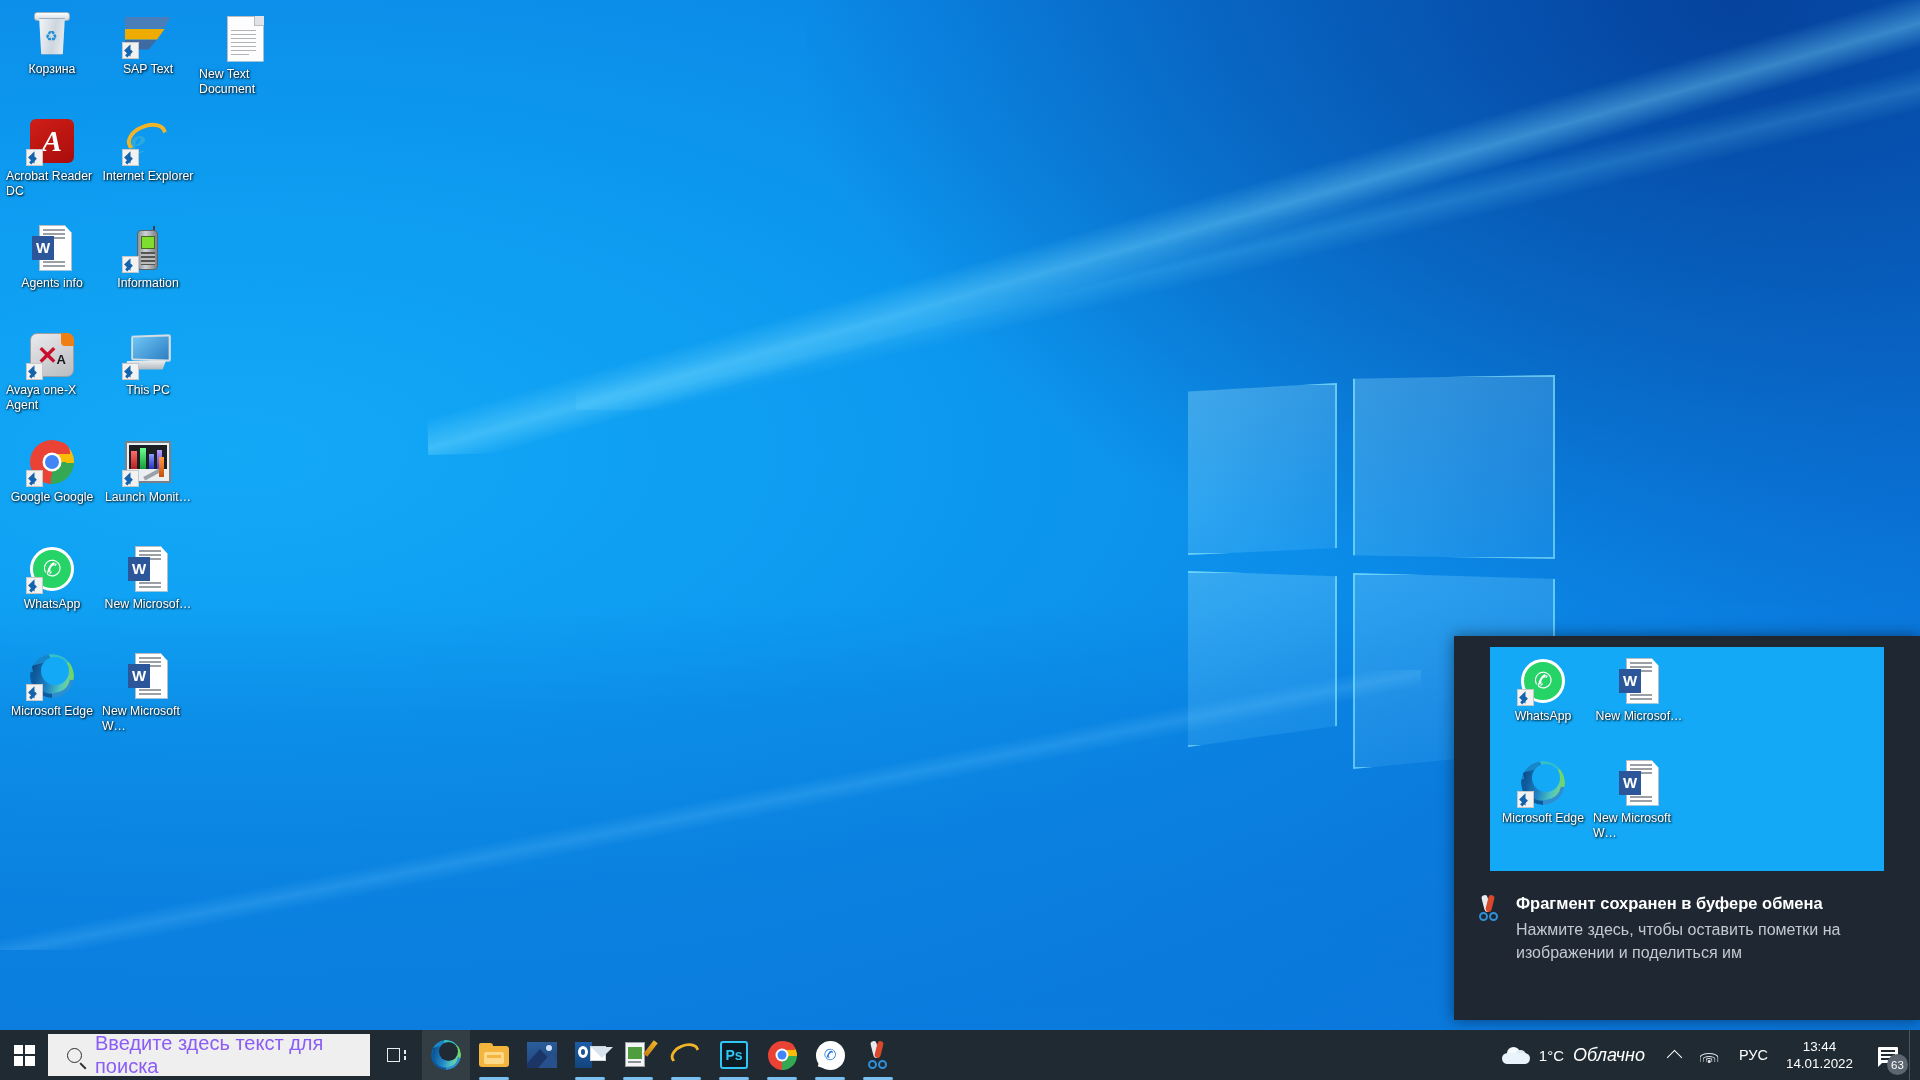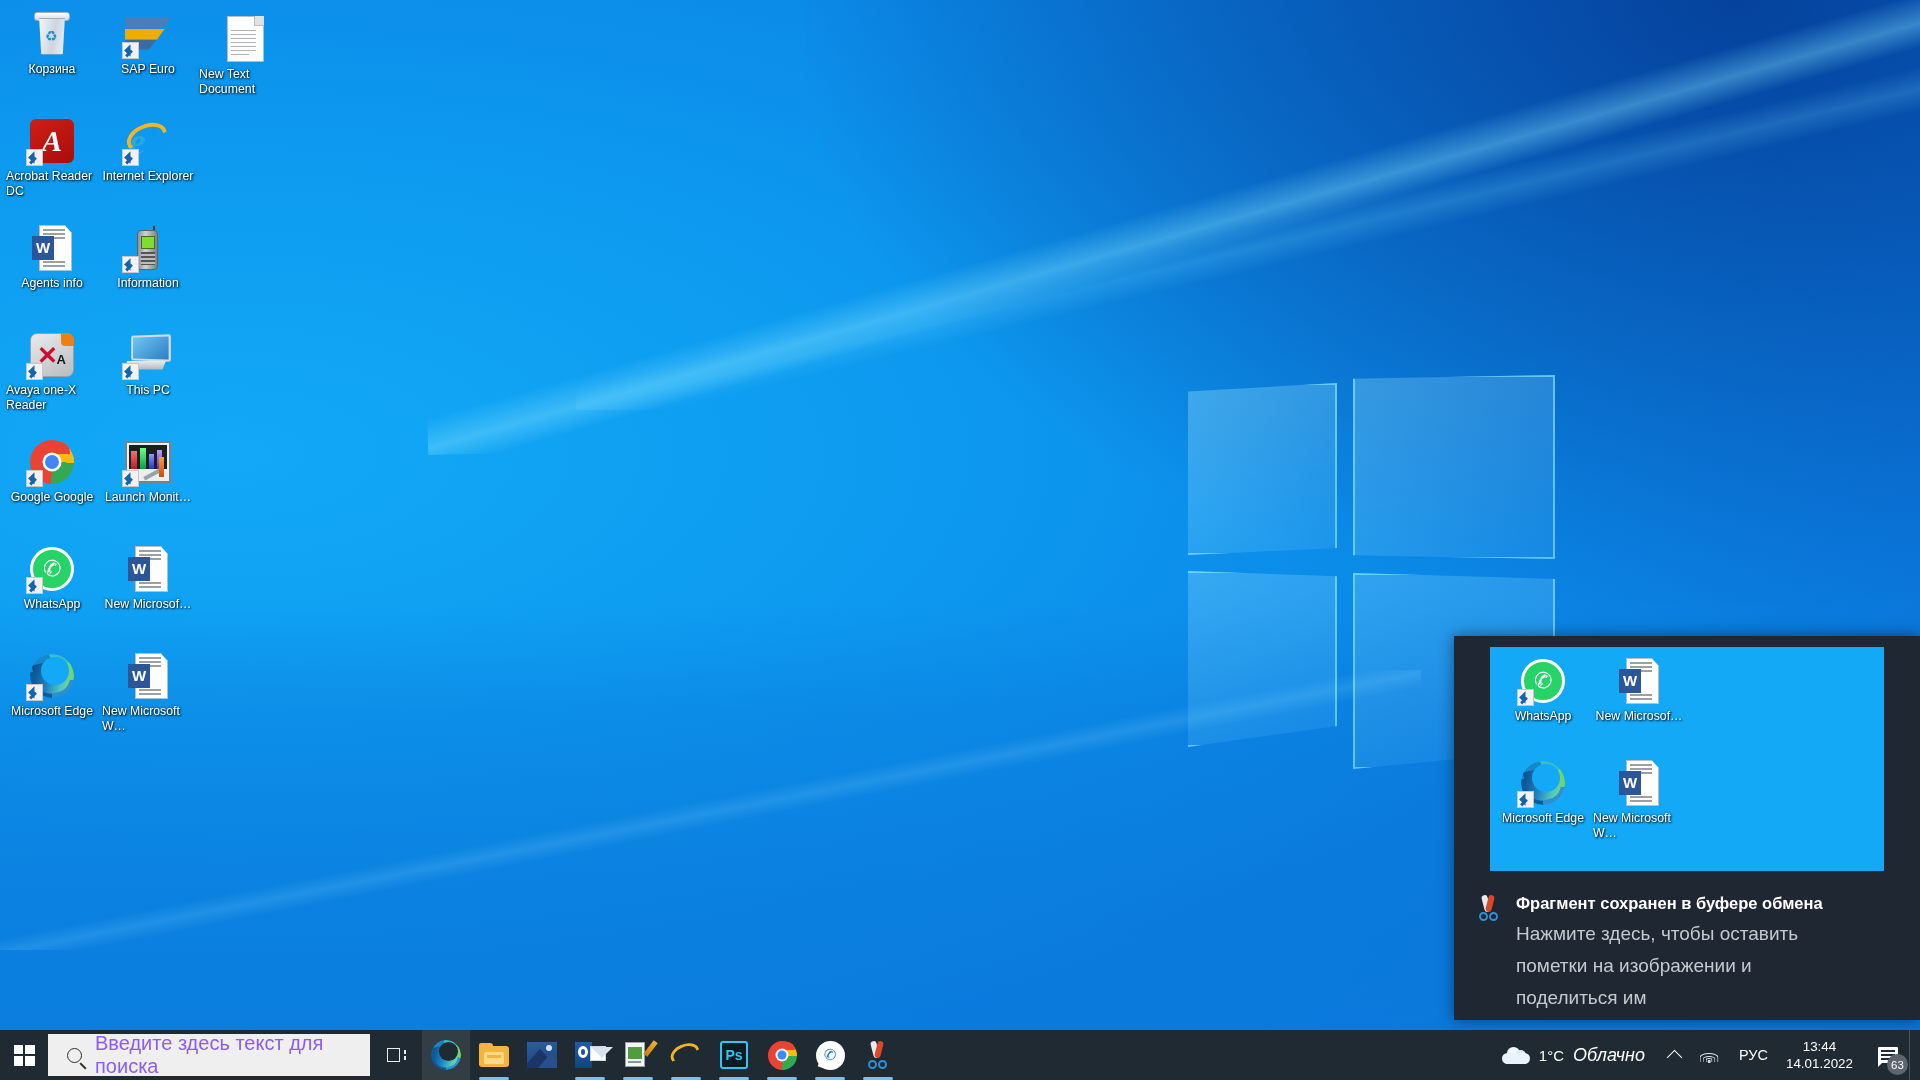--- a/index.html
+++ b/index.html
@@ -239,21 +239,21 @@
   #toast-body{
     flex:1; display:flex; gap:14px;
     padding:22px 20px 0 22px;
   }
   .snip-icon{ width:26px;height:26px;position:relative;flex:0 0 26px;margin-top:2px;}
   .snip-icon .blade1{position:absolute;left:11px;top:0;width:6px;height:17px;background:#d9482b;transform:rotate(14deg);border-radius:3px;}
   .snip-icon .blade2{position:absolute;left:7px;top:0;width:6px;height:17px;background:#e8eaed;transform:rotate(-14deg);border-radius:3px;}
   .snip-icon .ring1{position:absolute;left:3px;bottom:0;width:9px;height:9px;border:2.5px solid #2f8fd8;border-radius:50%;}
   .snip-icon .ring2{position:absolute;left:13px;bottom:0;width:9px;height:9px;border:2.5px solid #2f8fd8;border-radius:50%;}
   #toast-title{ color:#ffffff; font-size:16.5px; font-weight:bold; line-height:20px; margin-bottom:5px;}
-  #toast-msg{ color:#c4c9cf; font-size:19px; line-height:32px; max-width:330px;}
+  #toast-msg{ color:#c4c9cf; font-size:16px; line-height:23px; max-width:330px;}
 
   
   #taskbar{
     position:absolute; left:0; bottom:0; width:1920px; height:50px;
     background:#1f2a32;
     display:flex; align-items:stretch;
   }
   #start-btn{ width:48px; display:flex;align-items:center;justify-content:center; cursor:pointer;}
   .win-logo{ width:21px;height:21px; display:grid;grid-template-columns:1fr 1fr;grid-template-rows:1fr 1fr;gap:2.5px;}
   .win-logo span{ background:#fff; display:block;}
@@ -347,21 +347,21 @@
 
     <div class="dicon">
       <div class="glyph">
         <div class="ico-sap">
             <div class="s1"></div>
             <div class="s2"></div>
             <div class="s3"></div>
           </div>
         <div class="shortcut-arrow"></div>
       </div>
-      <div class="lbl">SAP Euro</div>
+      <div class="lbl">SAP Text</div>
     </div>
 
     <div class="dicon" style="grid-column:1">
       <div class="glyph">
         <div class="ico-acro">
             <div class="a">A</div>
           </div>
         <div class="shortcut-arrow"></div>
       </div>
       <div class="lbl">Acrobat Reader DC</div>
@@ -410,21 +410,21 @@
 
     <div class="dicon">
       <div class="glyph">
         <div class="ico-avaya">
             <div class="cn"></div>
             <div class="x">✕</div>
             <div class="aa">A</div>
           </div>
         <div class="shortcut-arrow"></div>
       </div>
-      <div class="lbl">Avaya one-X Reader</div>
+      <div class="lbl">Avaya one-X Agent</div>
     </div>
 
     <div class="dicon">
       <div class="glyph">
         <div class="ico-pc">
             <div class="mon"></div>
             <div class="kb"></div>
           </div>
         <div class="shortcut-arrow"></div>
       </div>

